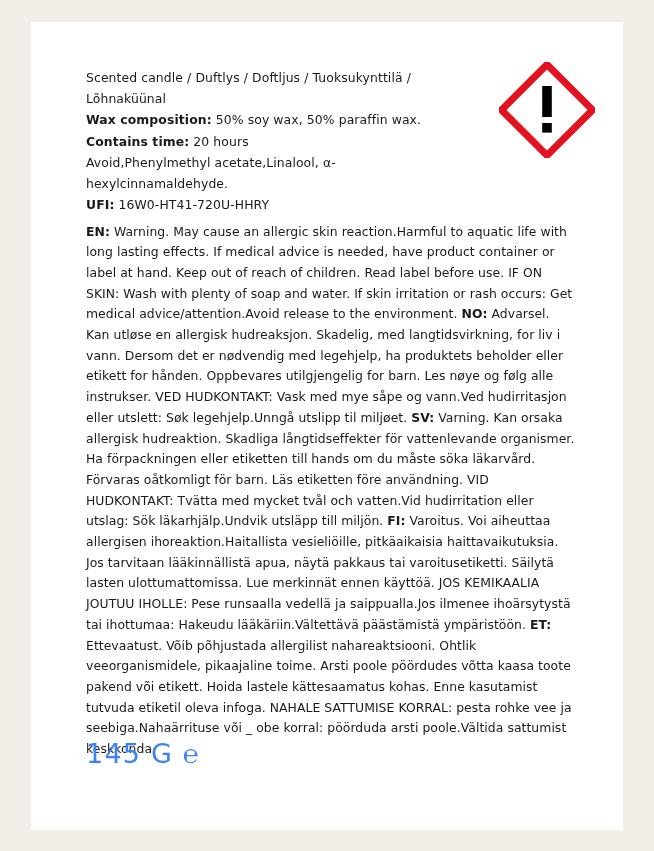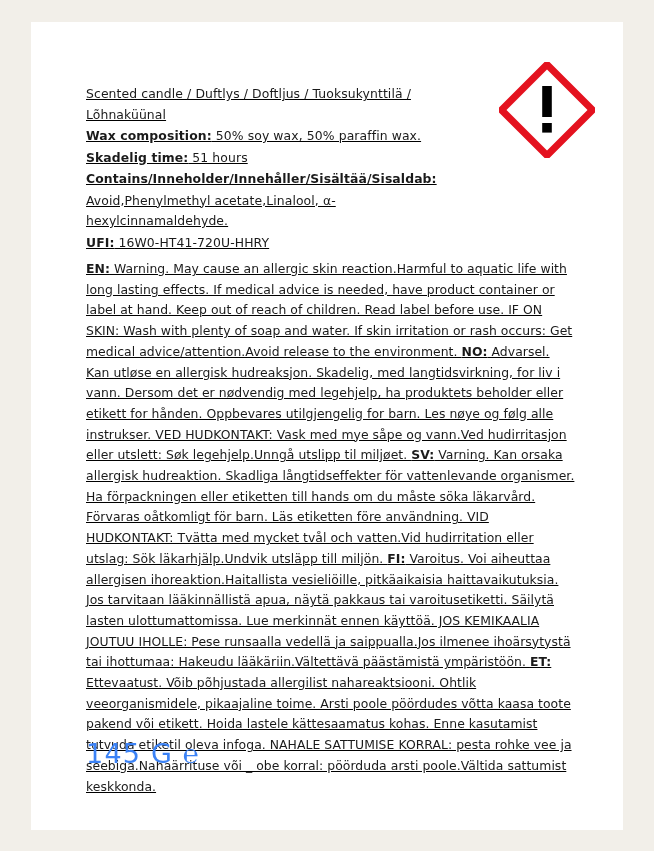--- a/index.html
+++ b/index.html
@@ -18,23 +18,22 @@
     left: 31px;
     top: 22px;
     width: 592px;
     height: 808px;
     background: #ffffff;
     box-sizing: border-box;
   }
   .content {
     position: absolute;
     left: 55px;
-    top: 62px;
+    top: 46px;
     width: 490px;
-    text-decoration: underline;
   }
   .hazard-wrap {
     position: absolute;
     right: 28px;
     top: 40px;
     width: 96px;
     height: 96px;
   }
   .hazard {
     width: 96px;
@@ -90,22 +89,21 @@
         <rect x="43.2" y="24" width="9.6" height="31" fill="#000000"></rect>
         <rect x="43.2" y="61" width="9.6" height="9.6" fill="#000000"></rect>
       </svg>
     </div>
   </div>
 
   <div class="content">
     <div class="head-block">
       <p class="line">Scented candle / Duftlys / Doftljus / Tuoksukynttilä /  Lõhnaküünal</p>
       <p class="line"><span class="bold">Wax composition:</span><span> 50% soy wax, 50% paraffin wax.</span></p>
-      <p class="line"><span class="bold">Skadelig time:</span><span> 51 hours</span></p>
-      <p class="line bold">Contains/Inneholder/Innehåller/Sisältää/Sisaldab:</p>
+      <p class="line"><span class="bold">Contains time:</span><span> 20 hours</span></p>
       <p class="line">Avoid,Phenylmethyl acetate,Linalool, α-hexylcinnamaldehyde.</p>
       <p class="line"><span class="bold">UFI:</span><span> 16W0-HT41-720U-HHRY</span></p>
     </div>
 
     <div class="body-text"><b>EN:</b><span>  Warning.  May cause an allergic skin reaction.Harmful to aquatic life with long lasting effects. If medical advice is needed, have product container or label at hand. Keep out of reach of children. Read label before use. IF ON SKIN: Wash with plenty of soap and water. If skin irritation or rash occurs: Get medical advice/attention.Avoid release to the environment. </span><b>NO:</b><span>  Advarsel.  Kan utløse en allergisk hudreaksjon. Skadelig, med langtidsvirkning, for liv i vann. Dersom det er nødvendig med legehjelp, ha produktets beholder eller etikett for hånden. Oppbevares utilgjengelig for barn. Les nøye og følg alle instrukser. VED HUDKONTAKT: Vask med mye såpe og vann.Ved hudirritasjon eller utslett: Søk legehjelp.Unngå utslipp til miljøet. </span><b>SV:</b><span>  Varning.  Kan orsaka allergisk hudreaktion. Skadliga långtidseffekter för vattenlevande organismer. Ha förpackningen eller etiketten till hands om du måste söka läkarvård. Förvaras oåtkomligt för barn. Läs etiketten före användning. VID HUDKONTAKT: Tvätta med mycket tvål och vatten.Vid hudirritation eller utslag: Sök läkarhjälp.Undvik utsläpp till miljön. </span><b>FI:</b><span>  Varoitus.  Voi aiheuttaa allergisen ihoreaktion.Haitallista vesieliöille, pitkäaikaisia haittavaikutuksia. Jos tarvitaan lääkinnällistä apua, näytä pakkaus tai varoitusetiketti. Säilytä lasten ulottumattomissa. Lue merkinnät ennen käyttöä. JOS KEMIKAALIA JOUTUU IHOLLE: Pese runsaalla vedellä ja saippualla.Jos ilmenee ihoärsytystä tai ihottumaa: Hakeudu lääkäriin.Vältettävä päästämistä ympäristöön. </span><b>ET:</b><span>  Ettevaatust.  Võib põhjustada allergilist nahareaktsiooni. Ohtlik veeorganismidele, pikaajaline toime. Arsti poole pöördudes võtta kaasa toote pakend või etikett. Hoida lastele kättesaamatus kohas. Enne kasutamist tutvuda etiketil oleva infoga. NAHALE SATTUMISE KORRAL: pesta rohke vee ja seebiga.Nahaärrituse või _ obe korral: pöörduda arsti poole.Vältida sattumist keskkonda.</span></div>
   </div>
 
   <div class="weight"><span>145 G</span> <span class="e">℮</span></div>
 
 </div>

